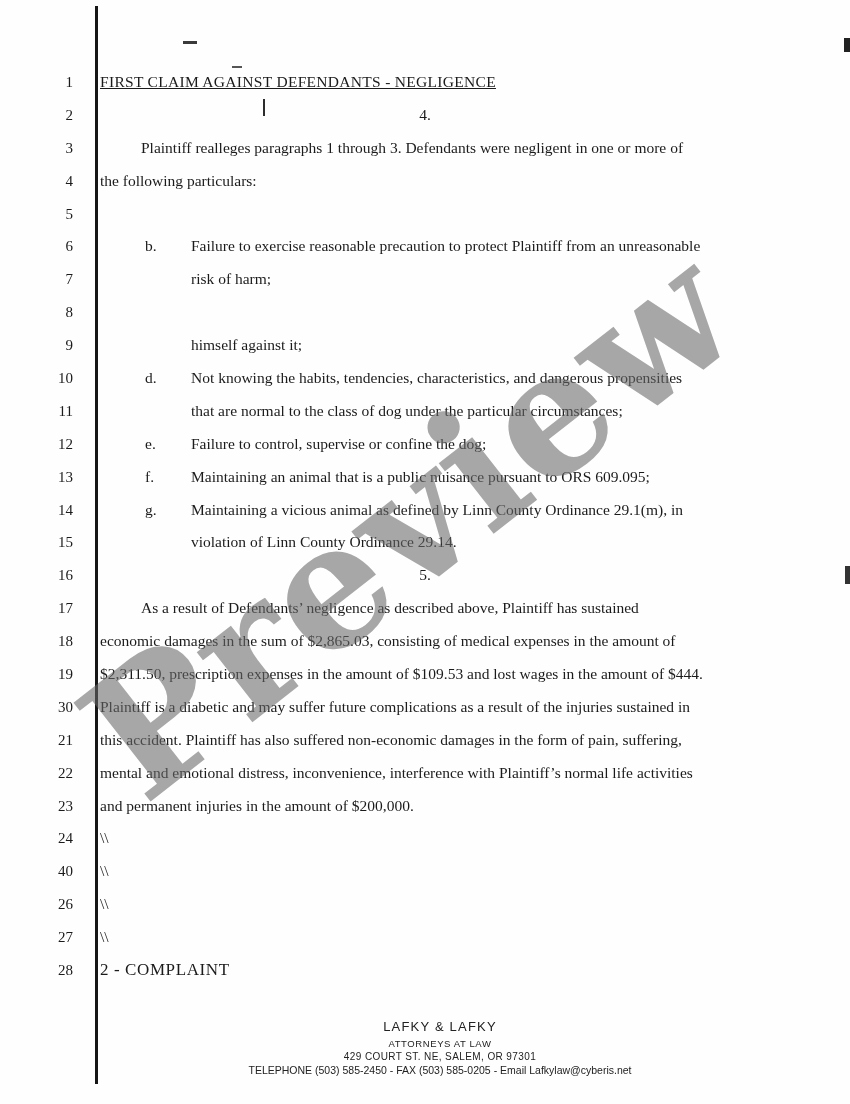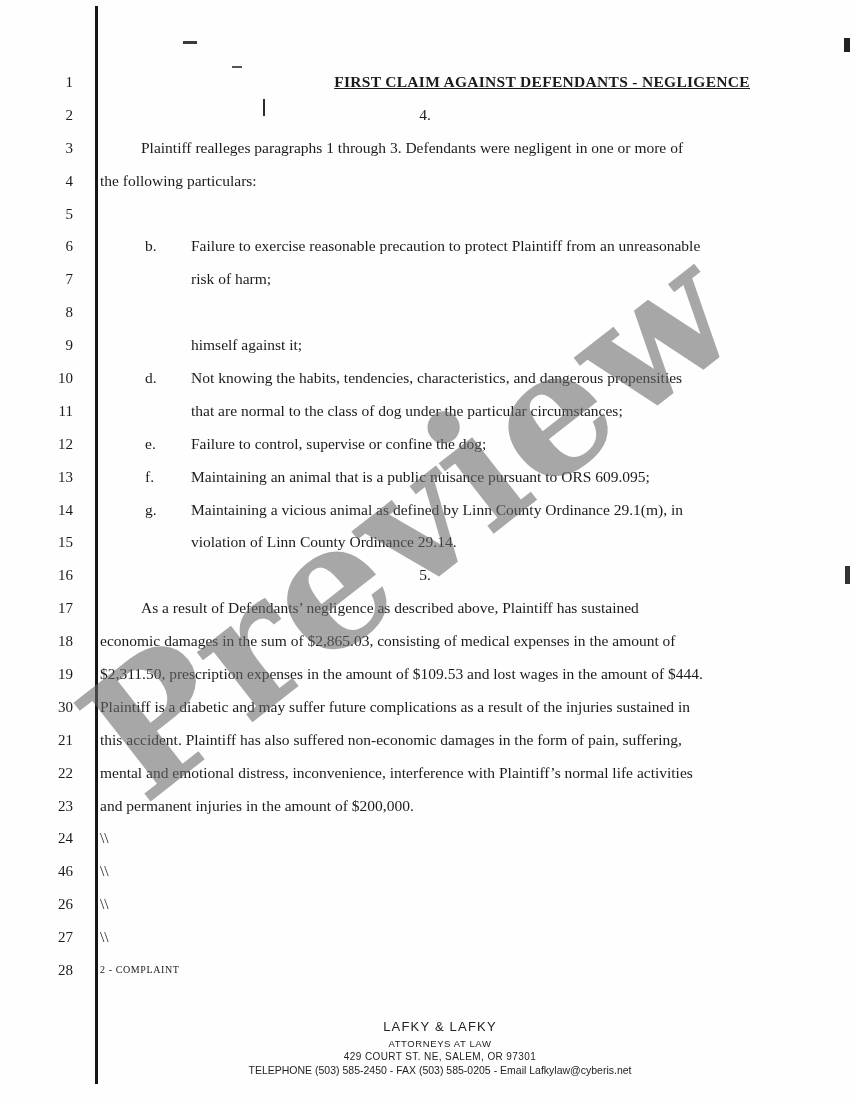--- a/index.html
+++ b/index.html
@@ -8,27 +8,27 @@
     background:#fefefe; overflow:hidden;
     font-family:"Liberation Serif", serif; color:#1b1b1b;
   }
   .rule { position:absolute; left:95px; top:6px; width:3px; height:1078px; background:#161616; }
 
   .lines { position:absolute; top:66px; left:0; width:100%; }
   .row { display:flex; height:32.9px; line-height:32.9px; font-size:15.5px; }
   .num { flex:0 0 auto; width:88px; box-sizing:border-box; text-align:right; padding-right:15px; font-size:15px; }
   .text { flex:1; box-sizing:border-box; padding-left:12px; padding-right:100px; white-space:nowrap; overflow:hidden; }
 
-  .t-title  { text-align:right; font-weight:bold; text-decoration:underline; letter-spacing:0.3px; }
+  .t-title  { text-align:left; font-weight:normal; text-decoration:underline; letter-spacing:0.3px; }
   .t-center { text-align:center; }
   .t-indent { text-indent:41px; }
   .t-item   { padding-left:57px; }
   .t-item .letter { display:inline-block; width:46px; }
   .t-cont   { padding-left:103px; }
-  .t-doclabel { font-size:10px; letter-spacing:0.6px; }
+  .t-doclabel { font-size:17px; letter-spacing:0.6px; }
 
   .footer {
     position:absolute; left:0; top:1019px; width:100%; text-align:center;
     font-family:"Liberation Sans", sans-serif; color:#222;padding-left:15px;
   }
   .f-firm    { font-size:13px;  letter-spacing:1.2px; }
   .f-title   { font-size:9.5px; letter-spacing:0.6px; margin-top:4px; }
   .f-addr    { font-size:10px;  letter-spacing:0.4px; margin-top:2px; }
   .f-contact { font-size:10.5px; margin-top:2px; }
 
@@ -173,21 +173,21 @@
       <div class="num">23</div>
       <div class="text">and permanent injuries in the amount of $200,000.</div>
     </div>
 
     <div class="row">
       <div class="num">24</div>
       <div class="text">\\</div>
     </div>
 
     <div class="row">
-      <div class="num">46</div>
+      <div class="num">40</div>
       <div class="text">\\</div>
     </div>
 
     <div class="row">
       <div class="num">26</div>
       <div class="text">\\</div>
     </div>
 
     <div class="row">
       <div class="num">27</div>

